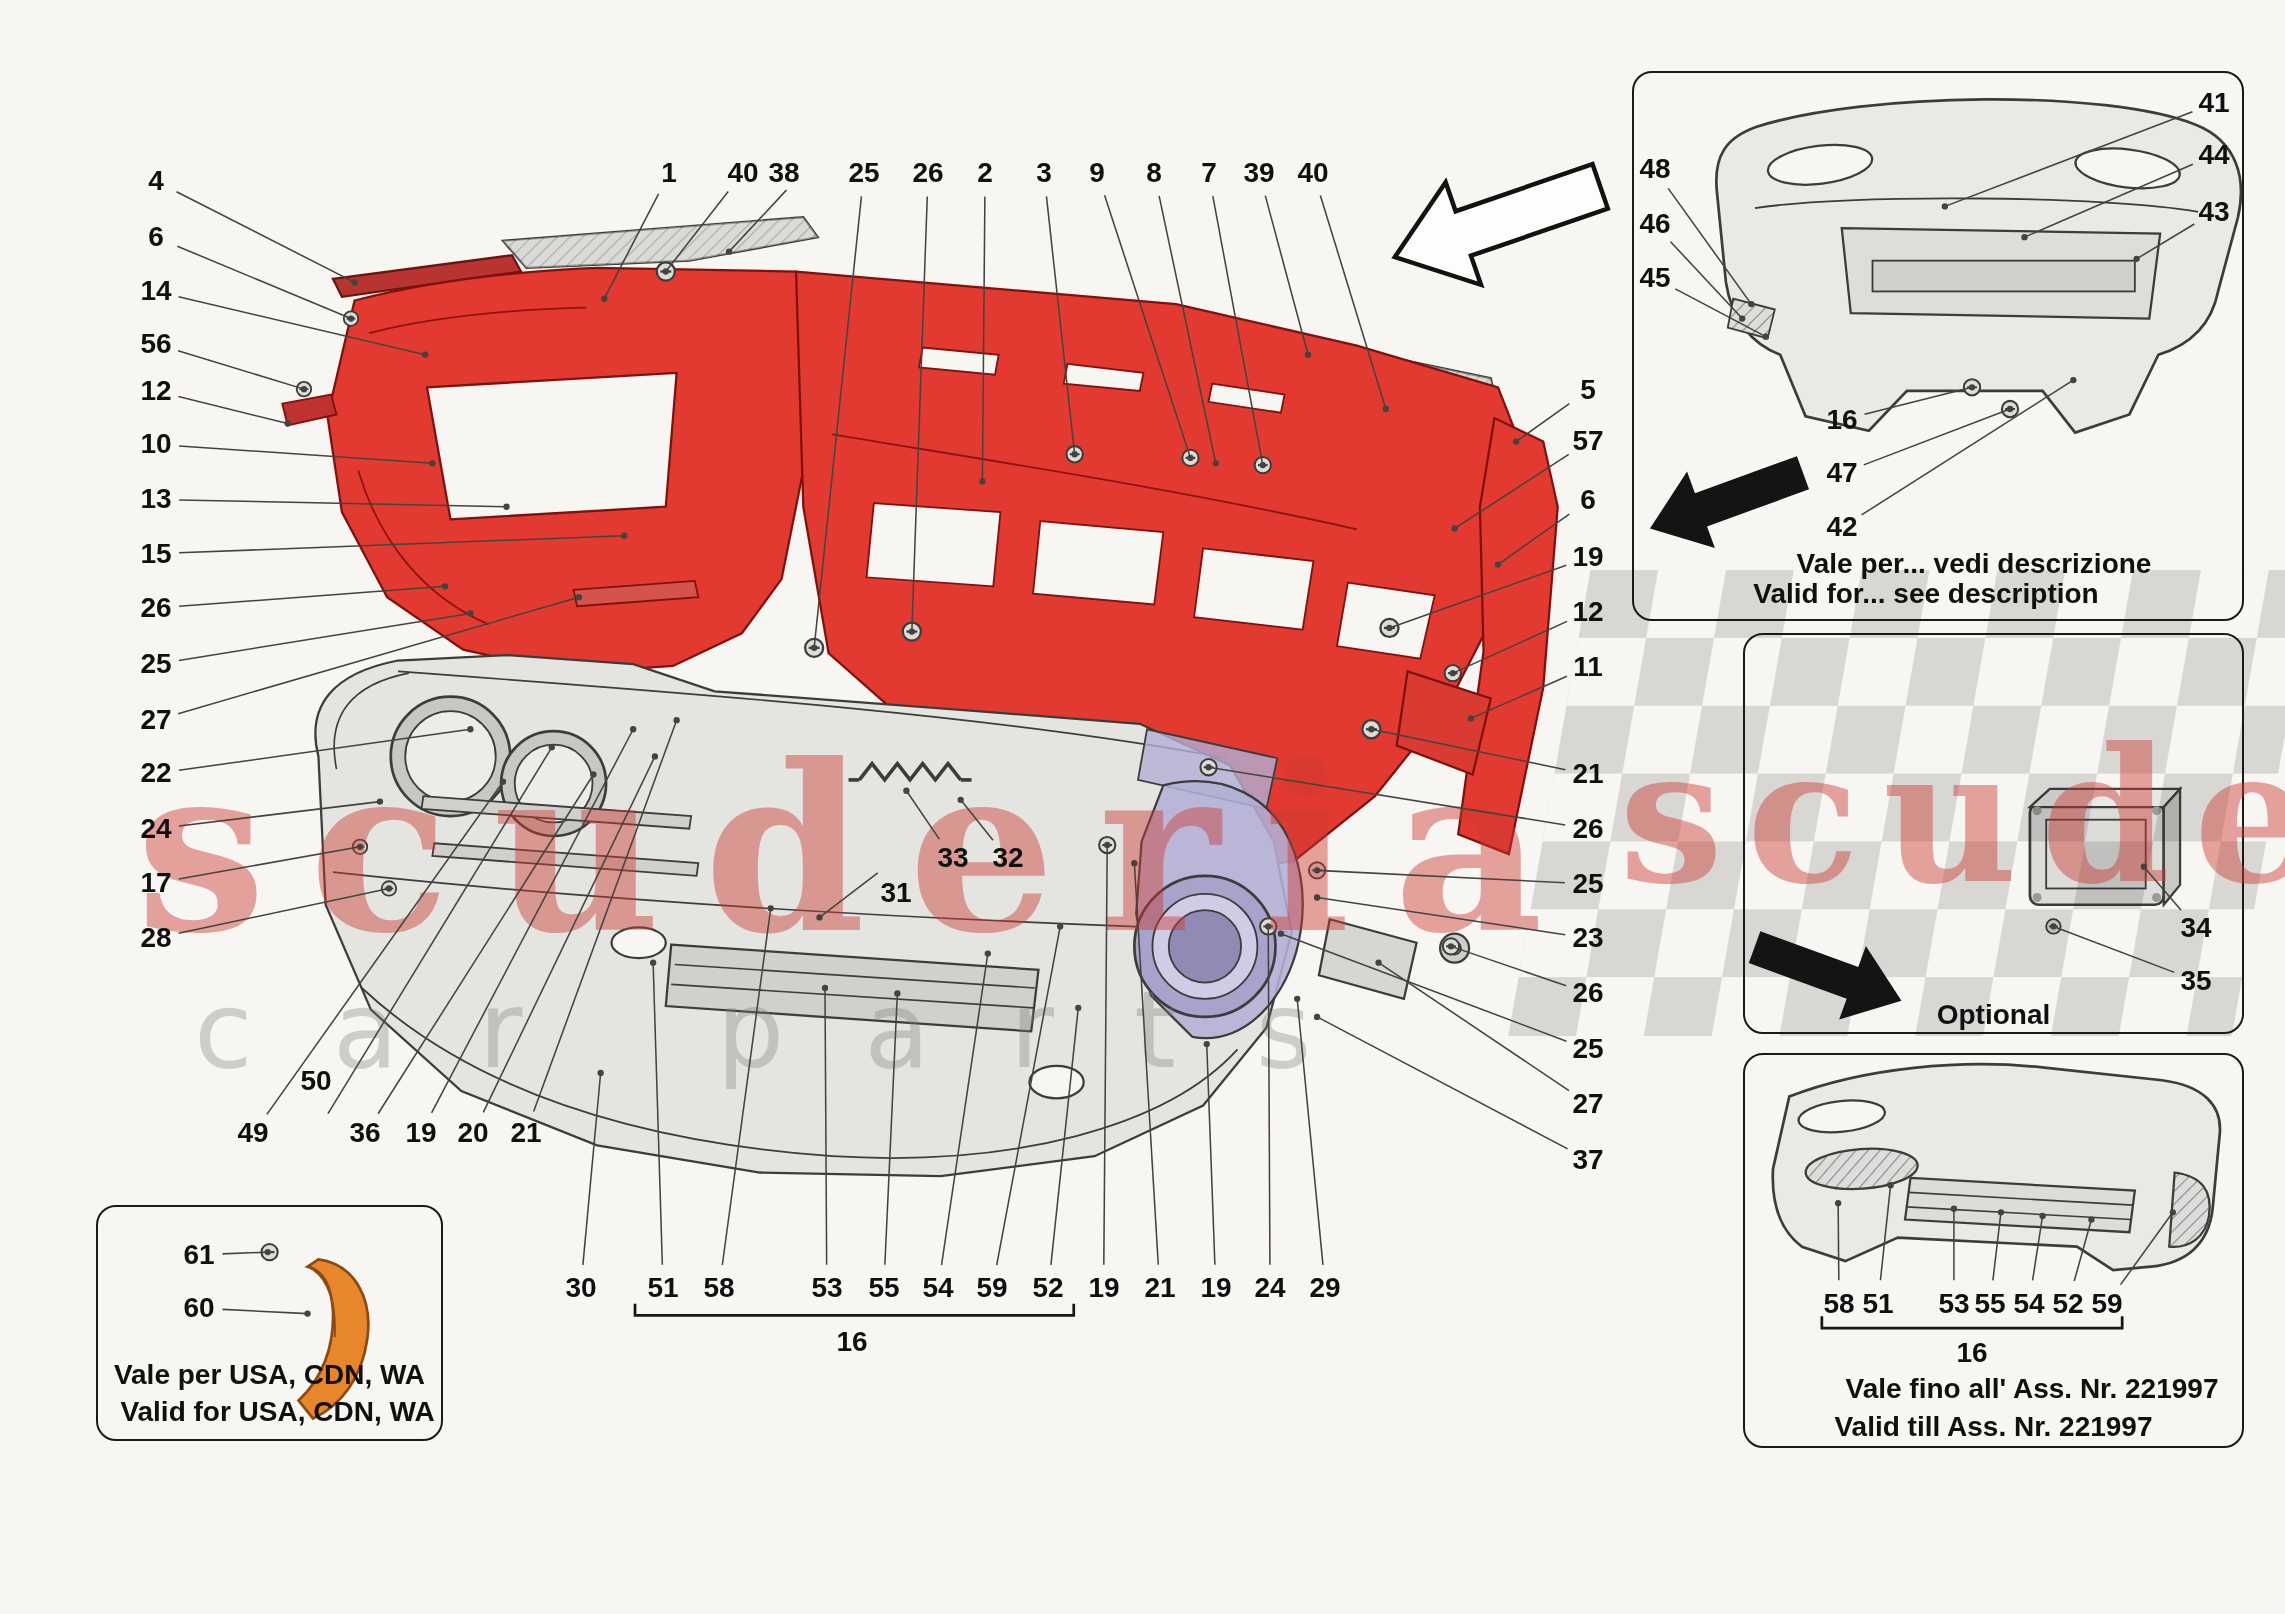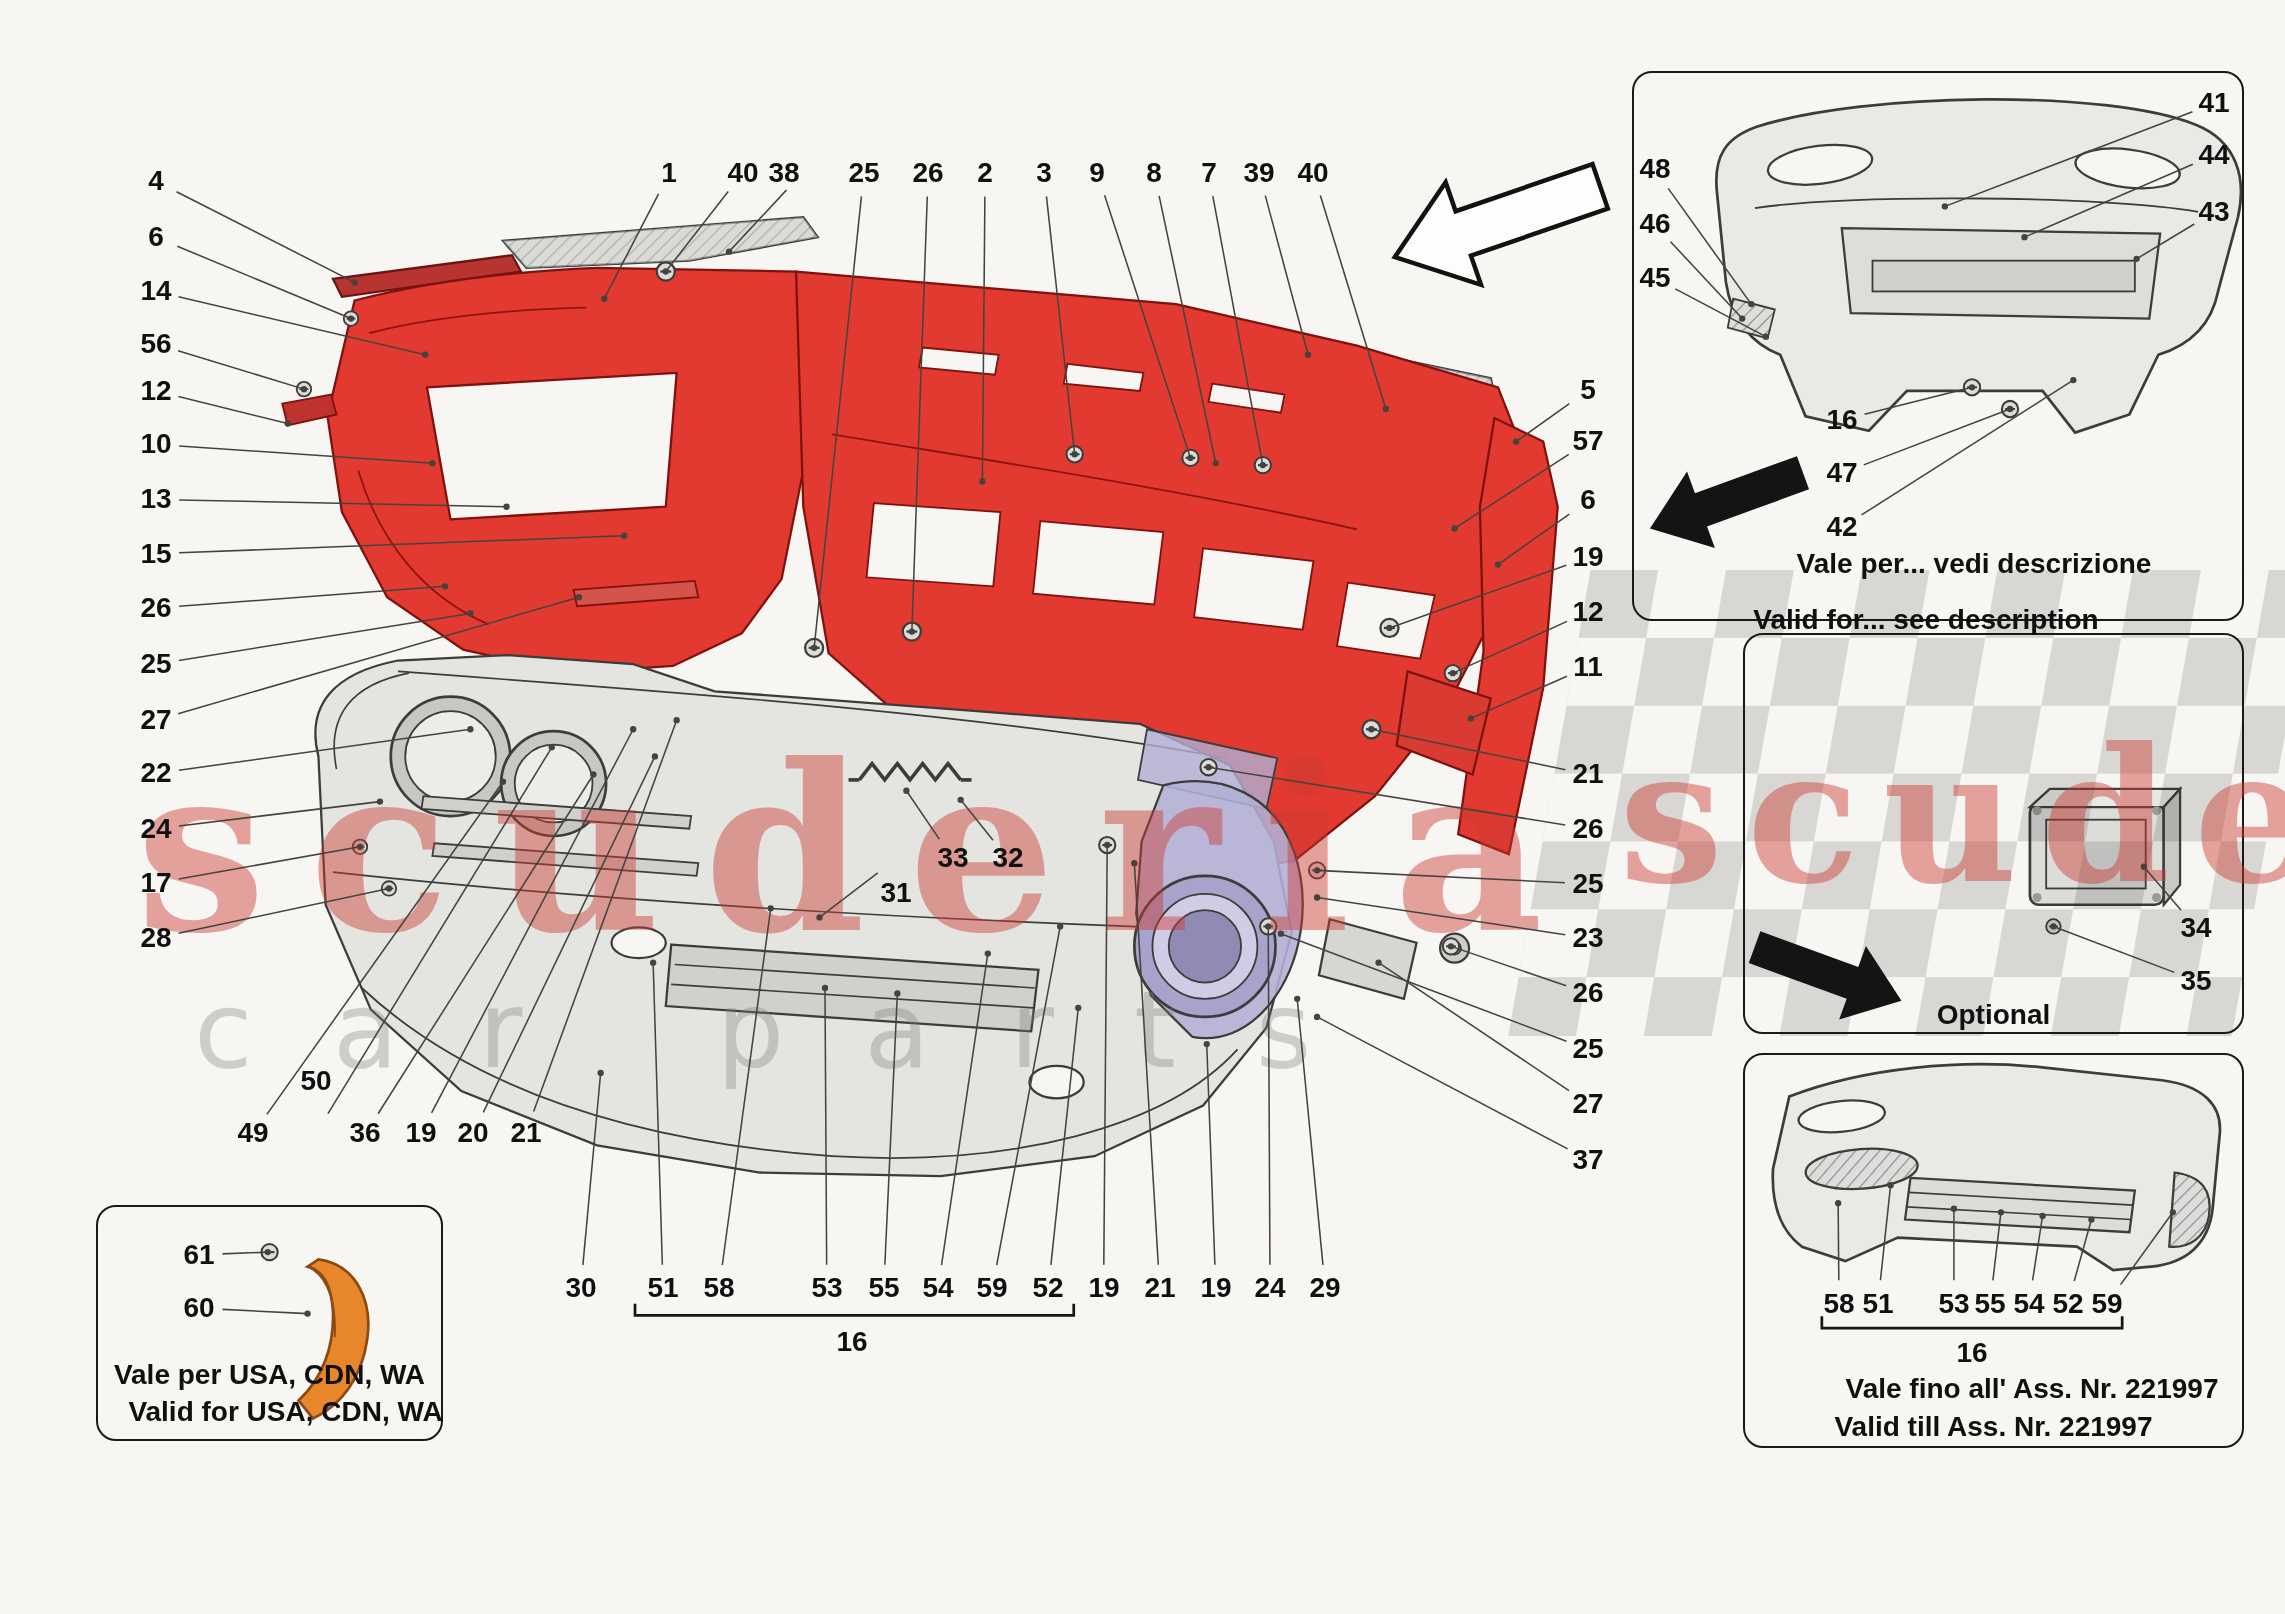--- a/index.html
+++ b/index.html
@@ -386,26 +386,26 @@
       <line x1="245.9797674086344" y1="1385.9744828654486" x2="296" y2="1384"></line>
       <circle cx="296" cy="1384" r="3.5"></circle>
       <line x1="245.96756081082395" y1="1447.2983780405411" x2="340" y2="1452"></line>
       <circle cx="340" cy="1452" r="3.5"></circle>
       <path class="brace" d="M702,1441 L702,1454 L1187,1454 L1187,1441"></path>
       <path class="brace" d="M2014,1455 L2014,1468 L2346,1468 L2346,1455"></path>
     </svg>
 
   <div id="label-layer">
     <div class="cap" style="left:1632px;top:548px;width:684px;">Vale per... vedi descrizione</div>
-    <div class="cap" style="left:1632px;top:604px;width:588px;">Valid for... see description</div>
+    <div class="cap" style="left:1632px;top:578px;width:588px;">Valid for... see description</div>
     <div class="cap" style="left:1743px;top:999px;width:501px;">Optional</div>
     <div class="cap" style="left:1743px;top:1373px;width:578px;">Vale fino all' Ass. Nr. 221997</div>
     <div class="cap" style="left:1743px;top:1411px;width:501px;">Valid till Ass. Nr. 221997</div>
     <div class="cap" style="left:96px;top:1359px;width:347px;">Vale per USA, CDN, WA</div>
-    <div class="cap" style="left:112px;top:1396px;width:347px;">Valid for USA, CDN, WA</div>
+    <div class="cap" style="left:104px;top:1396px;width:347px;">Valid for USA, CDN, WA</div>
   <div class="callout" style="left: 156px; top: 181px;">4</div>
       <div class="callout" style="left: 156px; top: 237px;">6</div>
       <div class="callout" style="left: 156px; top: 291px;">14</div>
       <div class="callout" style="left: 156px; top: 344px;">56</div>
       <div class="callout" style="left: 156px; top: 391px;">12</div>
       <div class="callout" style="left: 156px; top: 444px;">10</div>
       <div class="callout" style="left: 156px; top: 499px;">13</div>
       <div class="callout" style="left: 156px; top: 554px;">15</div>
       <div class="callout" style="left: 156px; top: 608px;">26</div>
       <div class="callout" style="left: 156px; top: 664px;">25</div>

